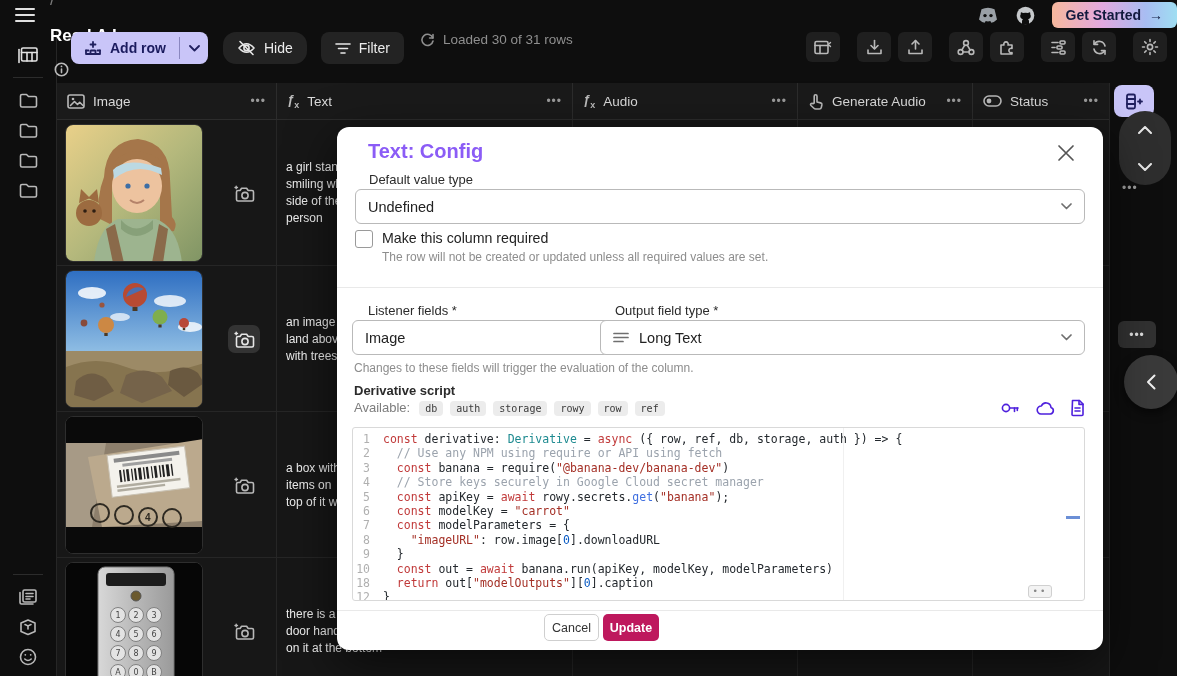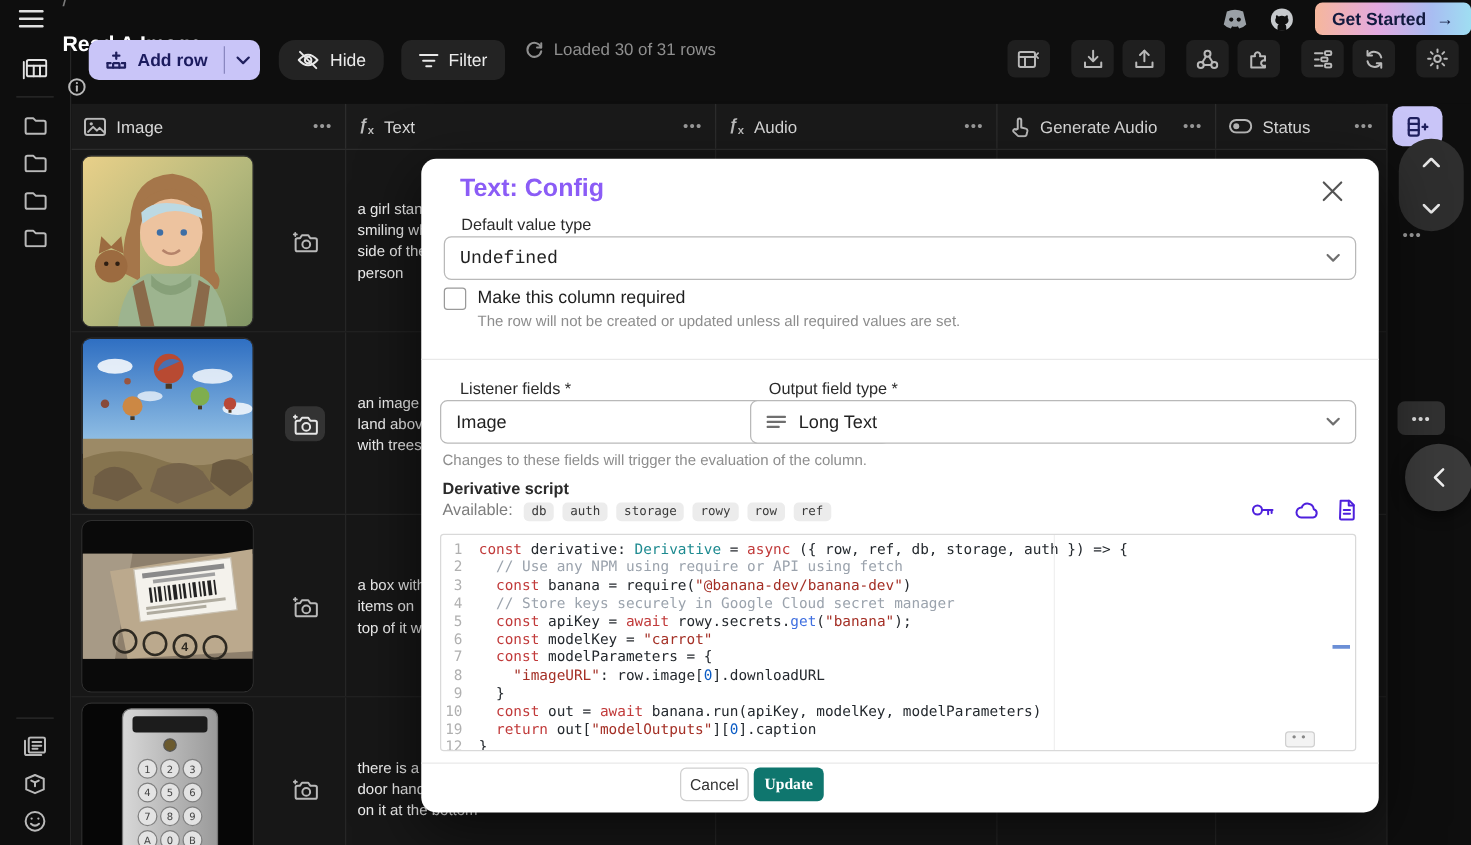--- a/index.html
+++ b/index.html
@@ -93,21 +93,21 @@
   .ln { width:30px; text-align:right; padding-right:13px; color:#b0b0b0; flex:none; }
   .lc { white-space:pre; color:#24292e; }
   .tk-k{color:#c13a3a;} .tk-s{color:#a42f25;} .tk-t{color:#1d8a90;} .tk-c{color:#9ba3ad;} .tk-f{color:#3f6fe0;} .tk-n{color:#0a5bc4;} .tk-p{color:#24292e;}
   .ruler { position:absolute; left:490px; top:0; bottom:0; width:1px; background:#f0f0f0; }
   .ov-dash { position:absolute; right:4px; top:88px; width:14px; height:3px; background:#6b8fd6; }
   .resize-grip { position:absolute; right:32px; bottom:2px; width:24px; height:13px; background:#f3f3f3; border:1px solid #d0d0d0; border-radius:3px; color:#888; font-size:9px; text-align:center; line-height:10px; cursor:ns-resize; }
   .resize-grip::before { content:"\2022\2022"; letter-spacing:2px; }
 
   .m-foot-div { top:483px; }
   .btn-cancel { position:absolute; left:207px; top:487px; width:55px; height:27px; background:#fff; border:1px solid #cfcfcf; border-radius:5px; font-size:12.5px; color:#333; cursor:pointer; }
-  .btn-update { position:absolute; left:266px; top:487px; width:56px; height:27px; background:#0f766e; border:none; border-radius:5px; font-size:12.5px; color:#fff; font-weight:600; cursor:pointer;font-family:Liberation Serif, serif; }
+  .btn-update { position:absolute; left:266px; top:487px; width:56px; height:27px; background:#be185d; border:none; border-radius:5px; font-size:12.5px; color:#fff; font-weight:600; cursor:pointer; }
 
   .st { stroke:#b9b9b9; stroke-width:1.6; fill:none; stroke-linecap:round; stroke-linejoin:round; }
   .st-dk { stroke:#20205e; stroke-width:1.8; fill:none; stroke-linecap:round; stroke-linejoin:round; }
   .st-pu { stroke:#4e20dd; stroke-width:1.6; fill:none; stroke-linecap:round; stroke-linejoin:round; }
   .st-gy { stroke:#6f6f6f; stroke-width:1.7; fill:none; stroke-linecap:round; stroke-linejoin:round; }
 </style>
 </head>
 <body>
 
 <header class="topbar">
@@ -658,21 +658,21 @@
   <div class="m-title">Text: Config</div>
   <button class="m-close">
     <svg width="18" height="18" viewBox="0 0 18 18">
         <g class="st-gy" style="stroke:#555">
           <path d="M2 2l14 14M16 2L2 16"></path>
         </g>
       </svg>
   </button>
 
   <div class="m-label" style="left:32px; top:45px;">Default value type</div>
-  <div class="sel" style="left:18px; top:62px; width:730px;font-family:Liberation Mono, monospace;">
+  <div class="sel" style="left:18px; top:62px; width:730px;">
     <span>Undefined</span>
     <svg class="sel-caret" width="11" height="7" viewBox="0 0 11 7">
         <path d="M1 1l4.5 4.5L10 1" class="st-gy"></path>
       </svg>
   </div>
 
   <button class="chk"></button>
   <div class="chk-label">Make this column required</div>
   <div class="m-help" style="left:45px; top:123px;">The row will not be created or updated unless all required values are set.</div>
 
@@ -771,21 +771,21 @@
         </div>
         <div class="code-line">
           <span class="ln">9</span>
           <span class="lc"><span class="tk-p">  }</span></span>
         </div>
         <div class="code-line">
           <span class="ln">10</span>
           <span class="lc"><span class="tk-k">  const</span><span class="tk-p"> out = </span><span class="tk-k">await</span><span class="tk-p"> banana.run(apiKey, modelKey, modelParameters)</span></span>
         </div>
         <div class="code-line">
-          <span class="ln">19</span>
+          <span class="ln">18</span>
           <span class="lc"><span class="tk-k">  return</span><span class="tk-p"> out[</span><span class="tk-s">"modelOutputs"</span><span class="tk-p">][</span><span class="tk-n">0</span><span class="tk-p">].caption</span></span>
         </div>
         <div class="code-line">
           <span class="ln">12</span>
           <span class="lc"><span class="tk-p">}</span></span>
         </div>
       </div>
     <div class="ov-dash"></div>
     <div class="resize-grip"></div>
   </div>

